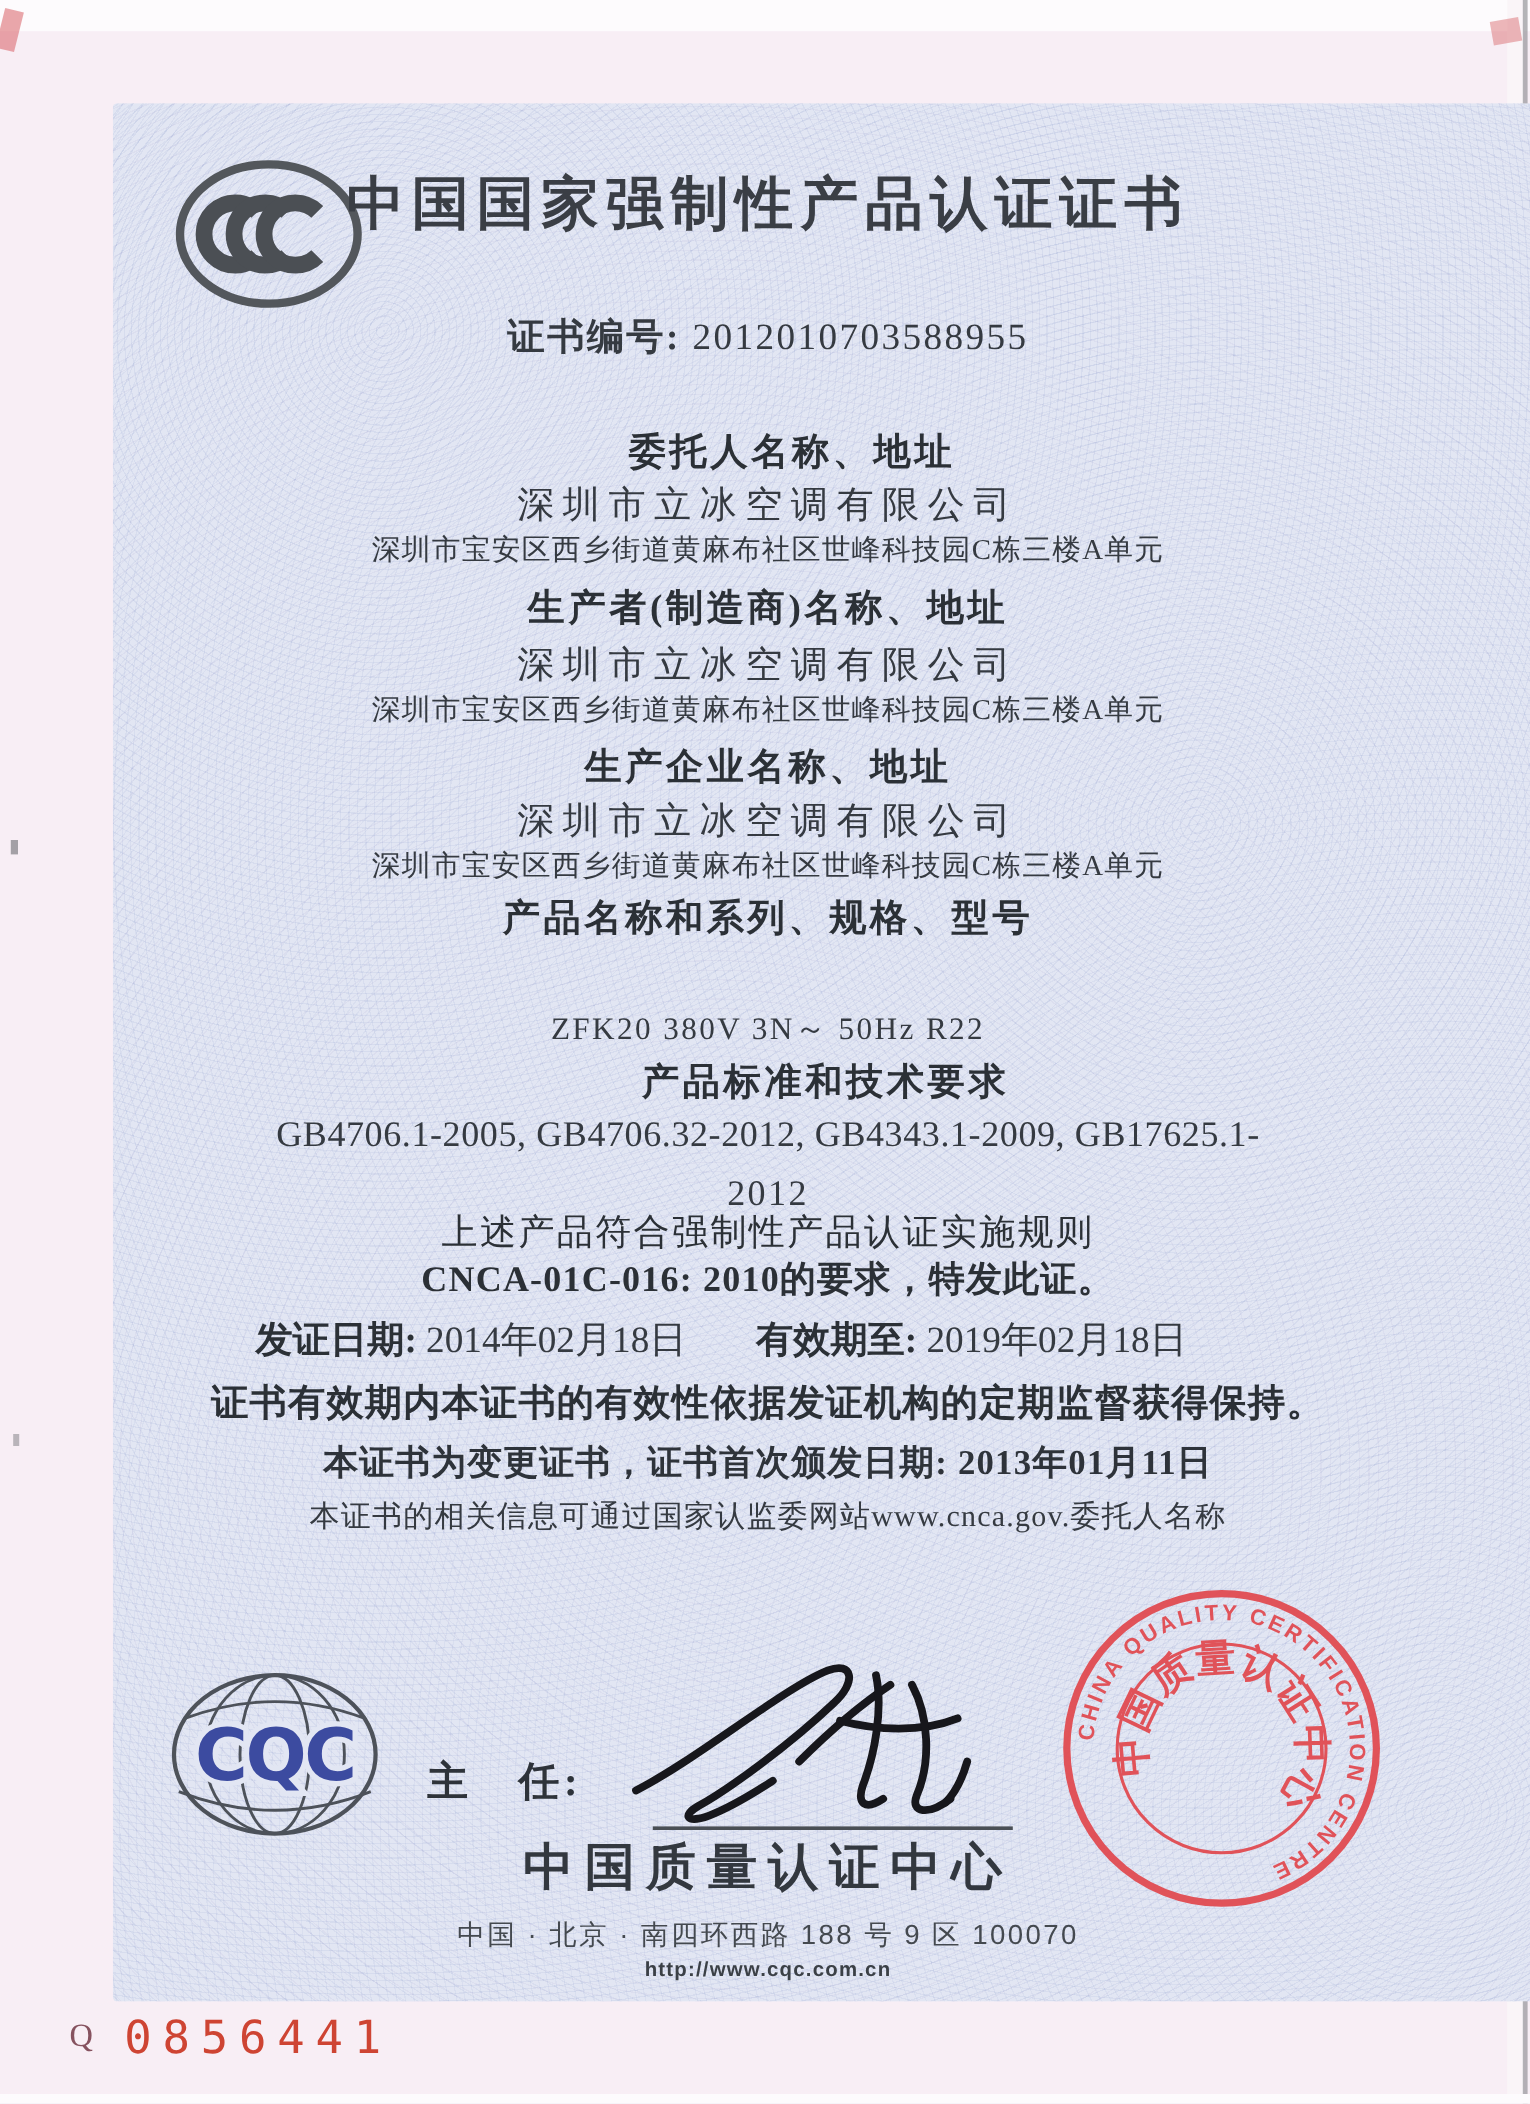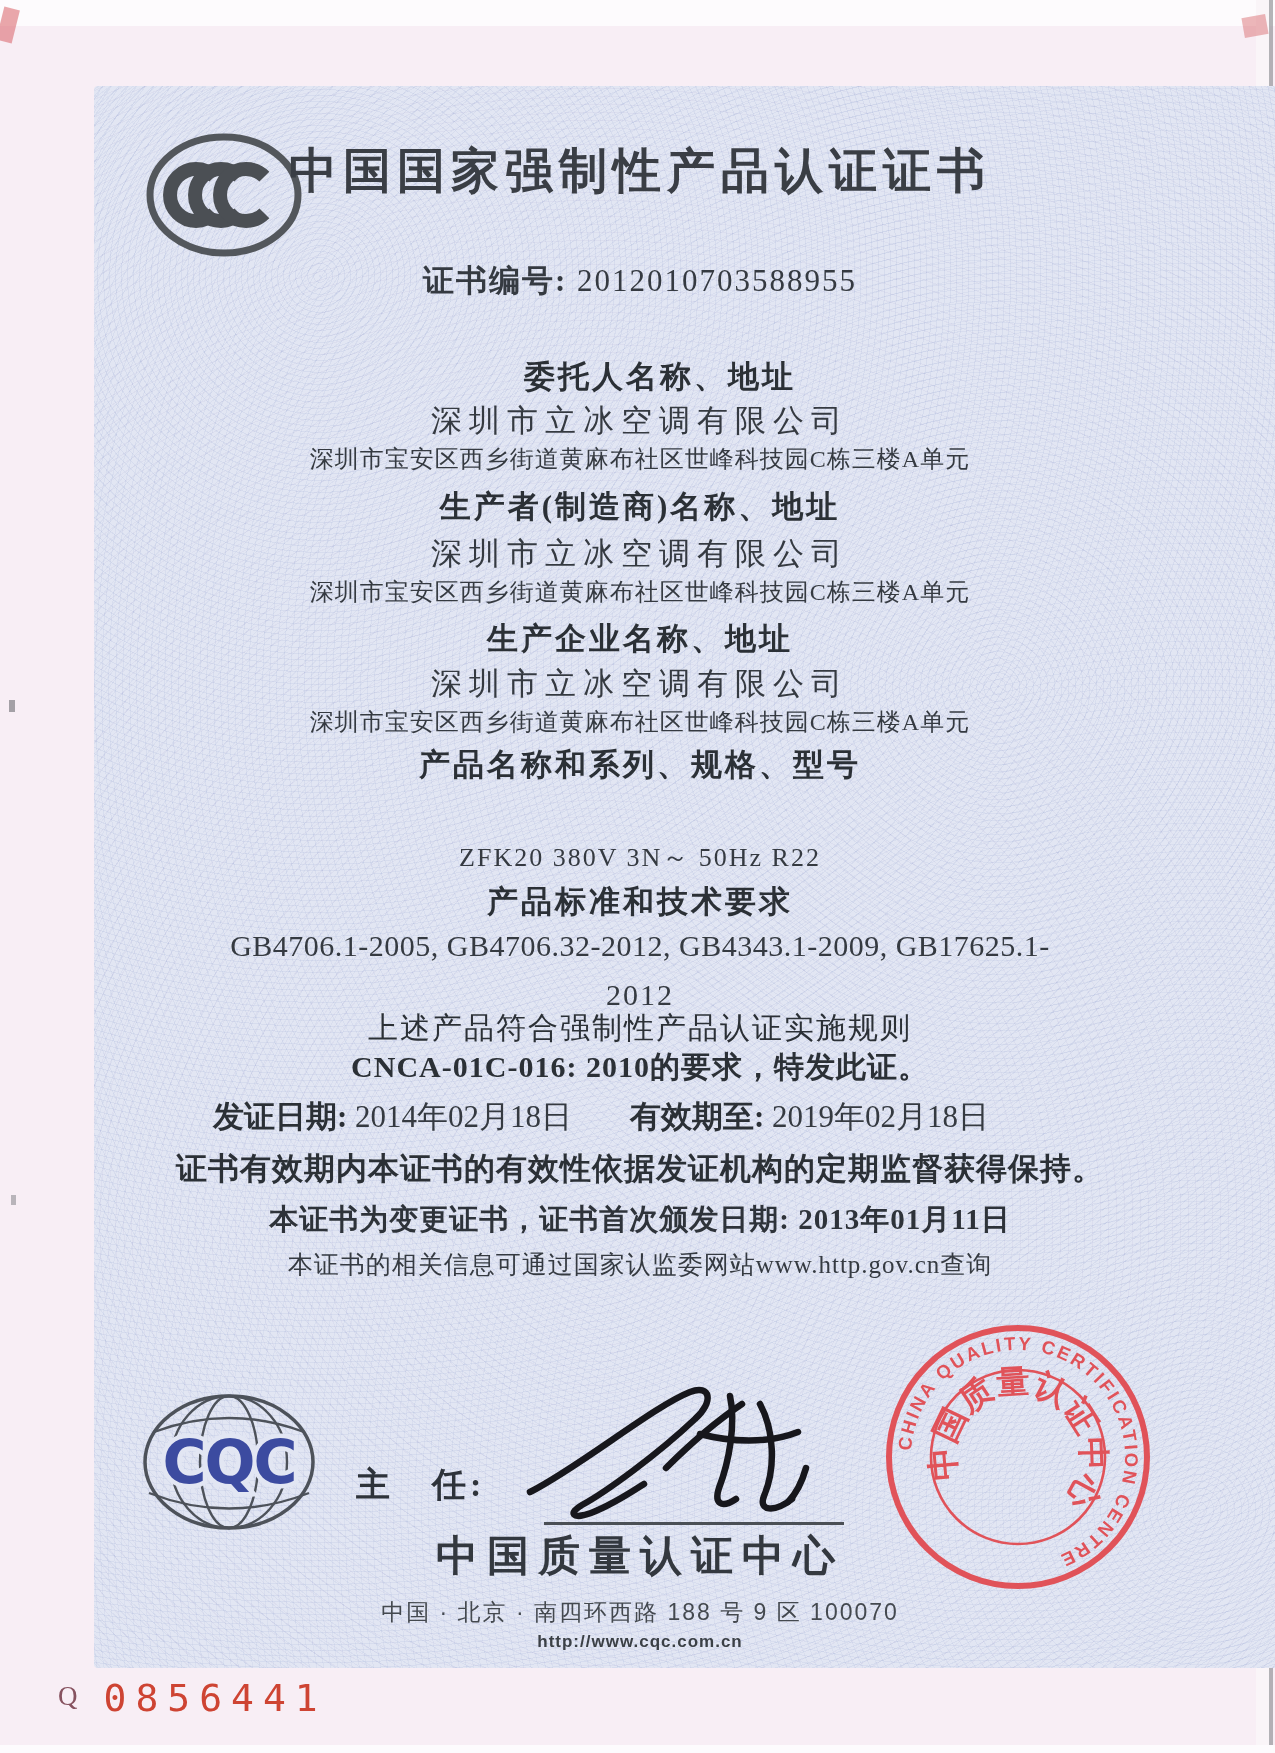--- a/index.html
+++ b/index.html
@@ -41,21 +41,21 @@
 
   .t-title{top:56px;font-family:"Liberation Sans", sans-serif;font-weight:700;font-size:48px;letter-spacing:6px;color:#3a3e45;}
   .t-certno{top:176px;font-size:31px;letter-spacing:2px;}
   .t-certno .lbl{font-weight:700;}
   .t-h1{top:272px;padding-left:20px;} .t-n1{top:316px;} .t-a1{top:359px;}
   .t-h2{top:402px;} .t-n2{top:449px;} .t-a2{top:492px;}
   .t-h3{top:534px;} .t-n3{top:579px;} .t-a3{top:622px;}
   .t-h4{top:660px;}
   .t-p1{top:710px;font-size:28px;letter-spacing:5px;}
   .t-p2{top:756px;font-size:26px;letter-spacing:2px;}
-  .t-h5{top:797px;}
+  .t-h5{top:797px;padding-left:48px;}
   .t-s1{top:842px;font-size:30px;letter-spacing:.5px;}
   .t-s2{top:891px;font-size:30px;letter-spacing:2px;}
   .t-c1{top:924px;font-weight:400;font-size:30px;letter-spacing:2px;color:#2b3036;}
   .t-c2{top:963px;font-weight:700;font-size:30px;letter-spacing:1px;color:#2b3036;}
   .t-dates{top:1012px;height:40px;}
   .dt-issue{position:absolute;left:119px;top:0;font-size:31px;white-space:nowrap;}
   .dt-expiry{position:absolute;left:536px;top:0;font-size:31px;white-space:nowrap;}
   .dt-issue .lbl,.dt-expiry .lbl{font-weight:700;color:#2b3036;}
   .t-maint{top:1064px;font-weight:700;font-size:31px;letter-spacing:1px;color:#2b3036;}
   .t-chg{top:1116px;font-weight:700;font-size:29px;letter-spacing:1px;color:#2e333a;}
@@ -137,21 +137,21 @@
       </span>
       <span class="dt-expiry">
         <span class="lbl">有效期至:</span>
         <span> </span>
         <span>2019年02月18日</span>
       </span>
     </div>
 
     <div class="ln t-maint">证书有效期内本证书的有效性依据发证机构的定期监督获得保持。</div>
     <div class="ln t-chg">本证书为变更证书，证书首次颁发日期: 2013年01月11日</div>
-    <div class="ln t-info">本证书的相关信息可通过国家认监委网站www.http.gov.cn查询</div>
+    <div class="ln t-info">本证书的相关信息可通过国家认监委网站www.cnca.gov.委托人名称</div>
 
     <svg class="cqc-logo" width="210" height="160" viewBox="0 0 210 160" xmlns="http://www.w3.org/2000/svg">
       <ellipse cx="105" cy="76" rx="84" ry="66" fill="none" stroke="#4d525a" stroke-width="3.5"></ellipse>
       <ellipse cx="105" cy="76" rx="58" ry="66" fill="none" stroke="#4d525a" stroke-width="2.4"></ellipse>
       <ellipse cx="105" cy="76" rx="29" ry="66" fill="none" stroke="#4d525a" stroke-width="2.4"></ellipse>
       <path d="M 30,46 Q 105,18 180,46" fill="none" stroke="#4d525a" stroke-width="2.4"></path>
       <path d="M 25,107 Q 105,138 185,107" fill="none" stroke="#4d525a" stroke-width="2.4"></path>
       <text x="105" y="97" text-anchor="middle" font-family="DejaVu Sans, sans-serif" font-size="60" font-weight="900" fill="#3c4ba0" stroke="#e2e6f3" stroke-width="9" paint-order="stroke" letter-spacing="-2">CQC</text>
     </svg>
 

